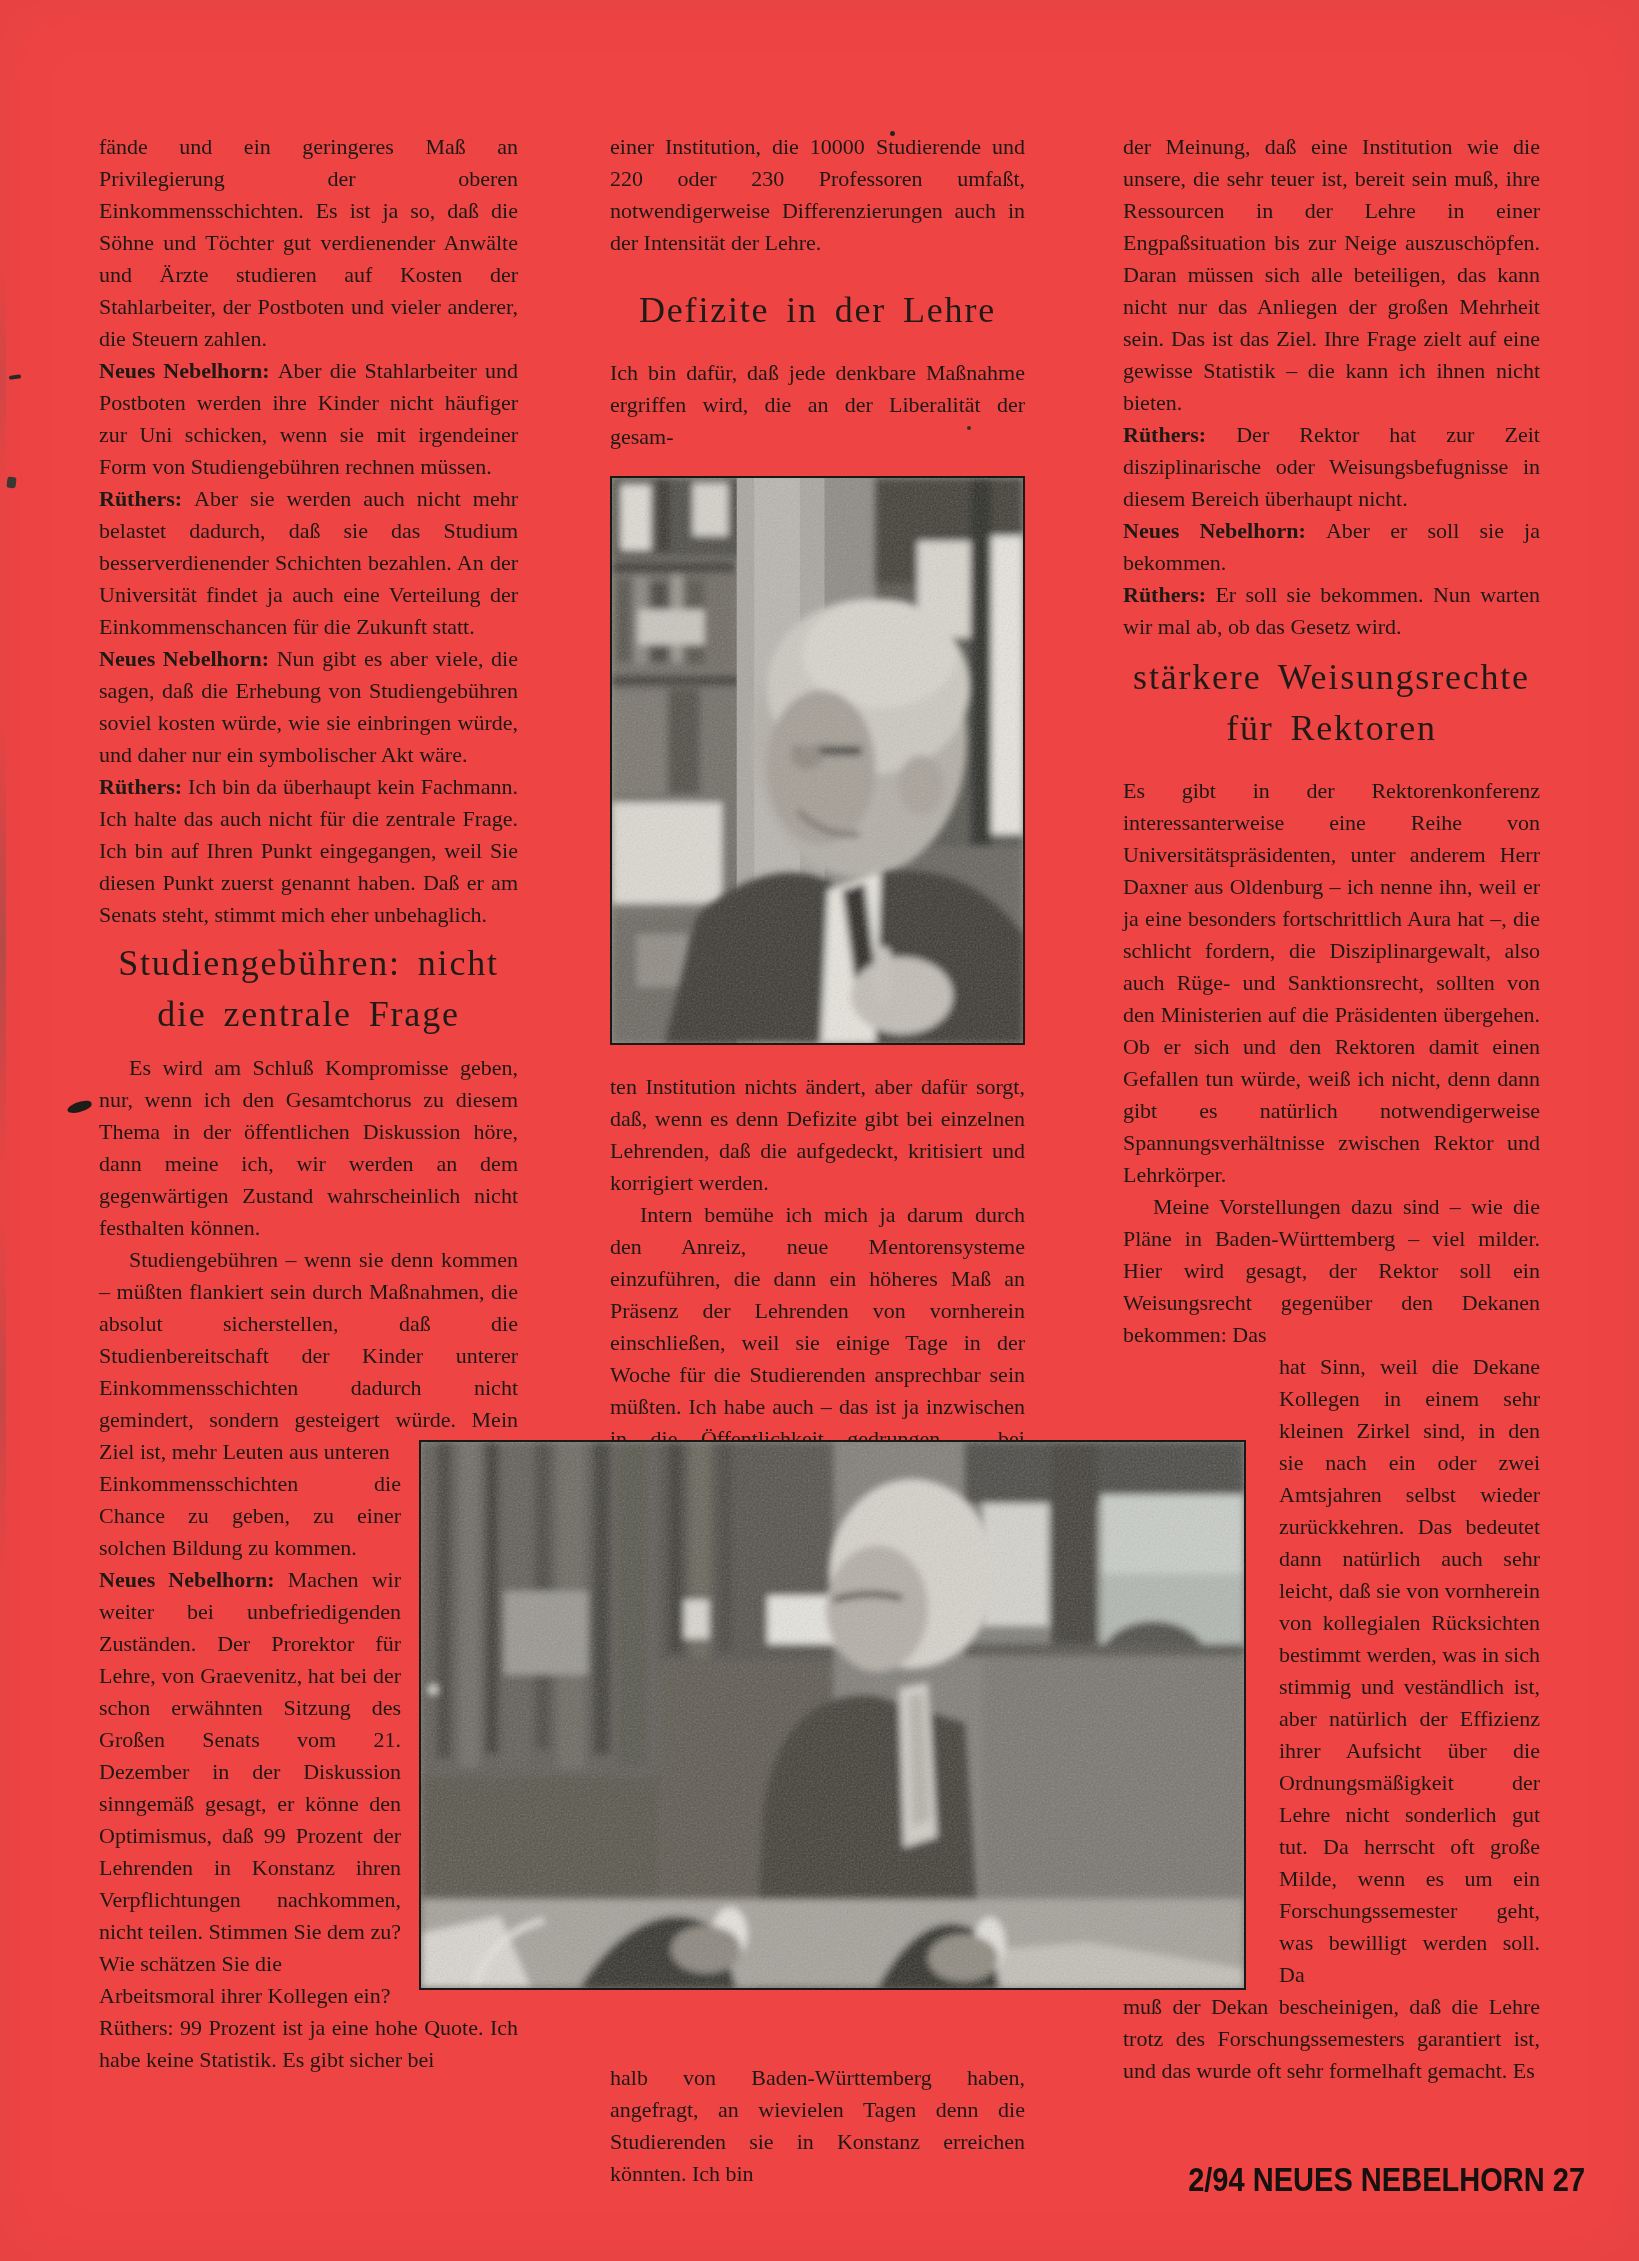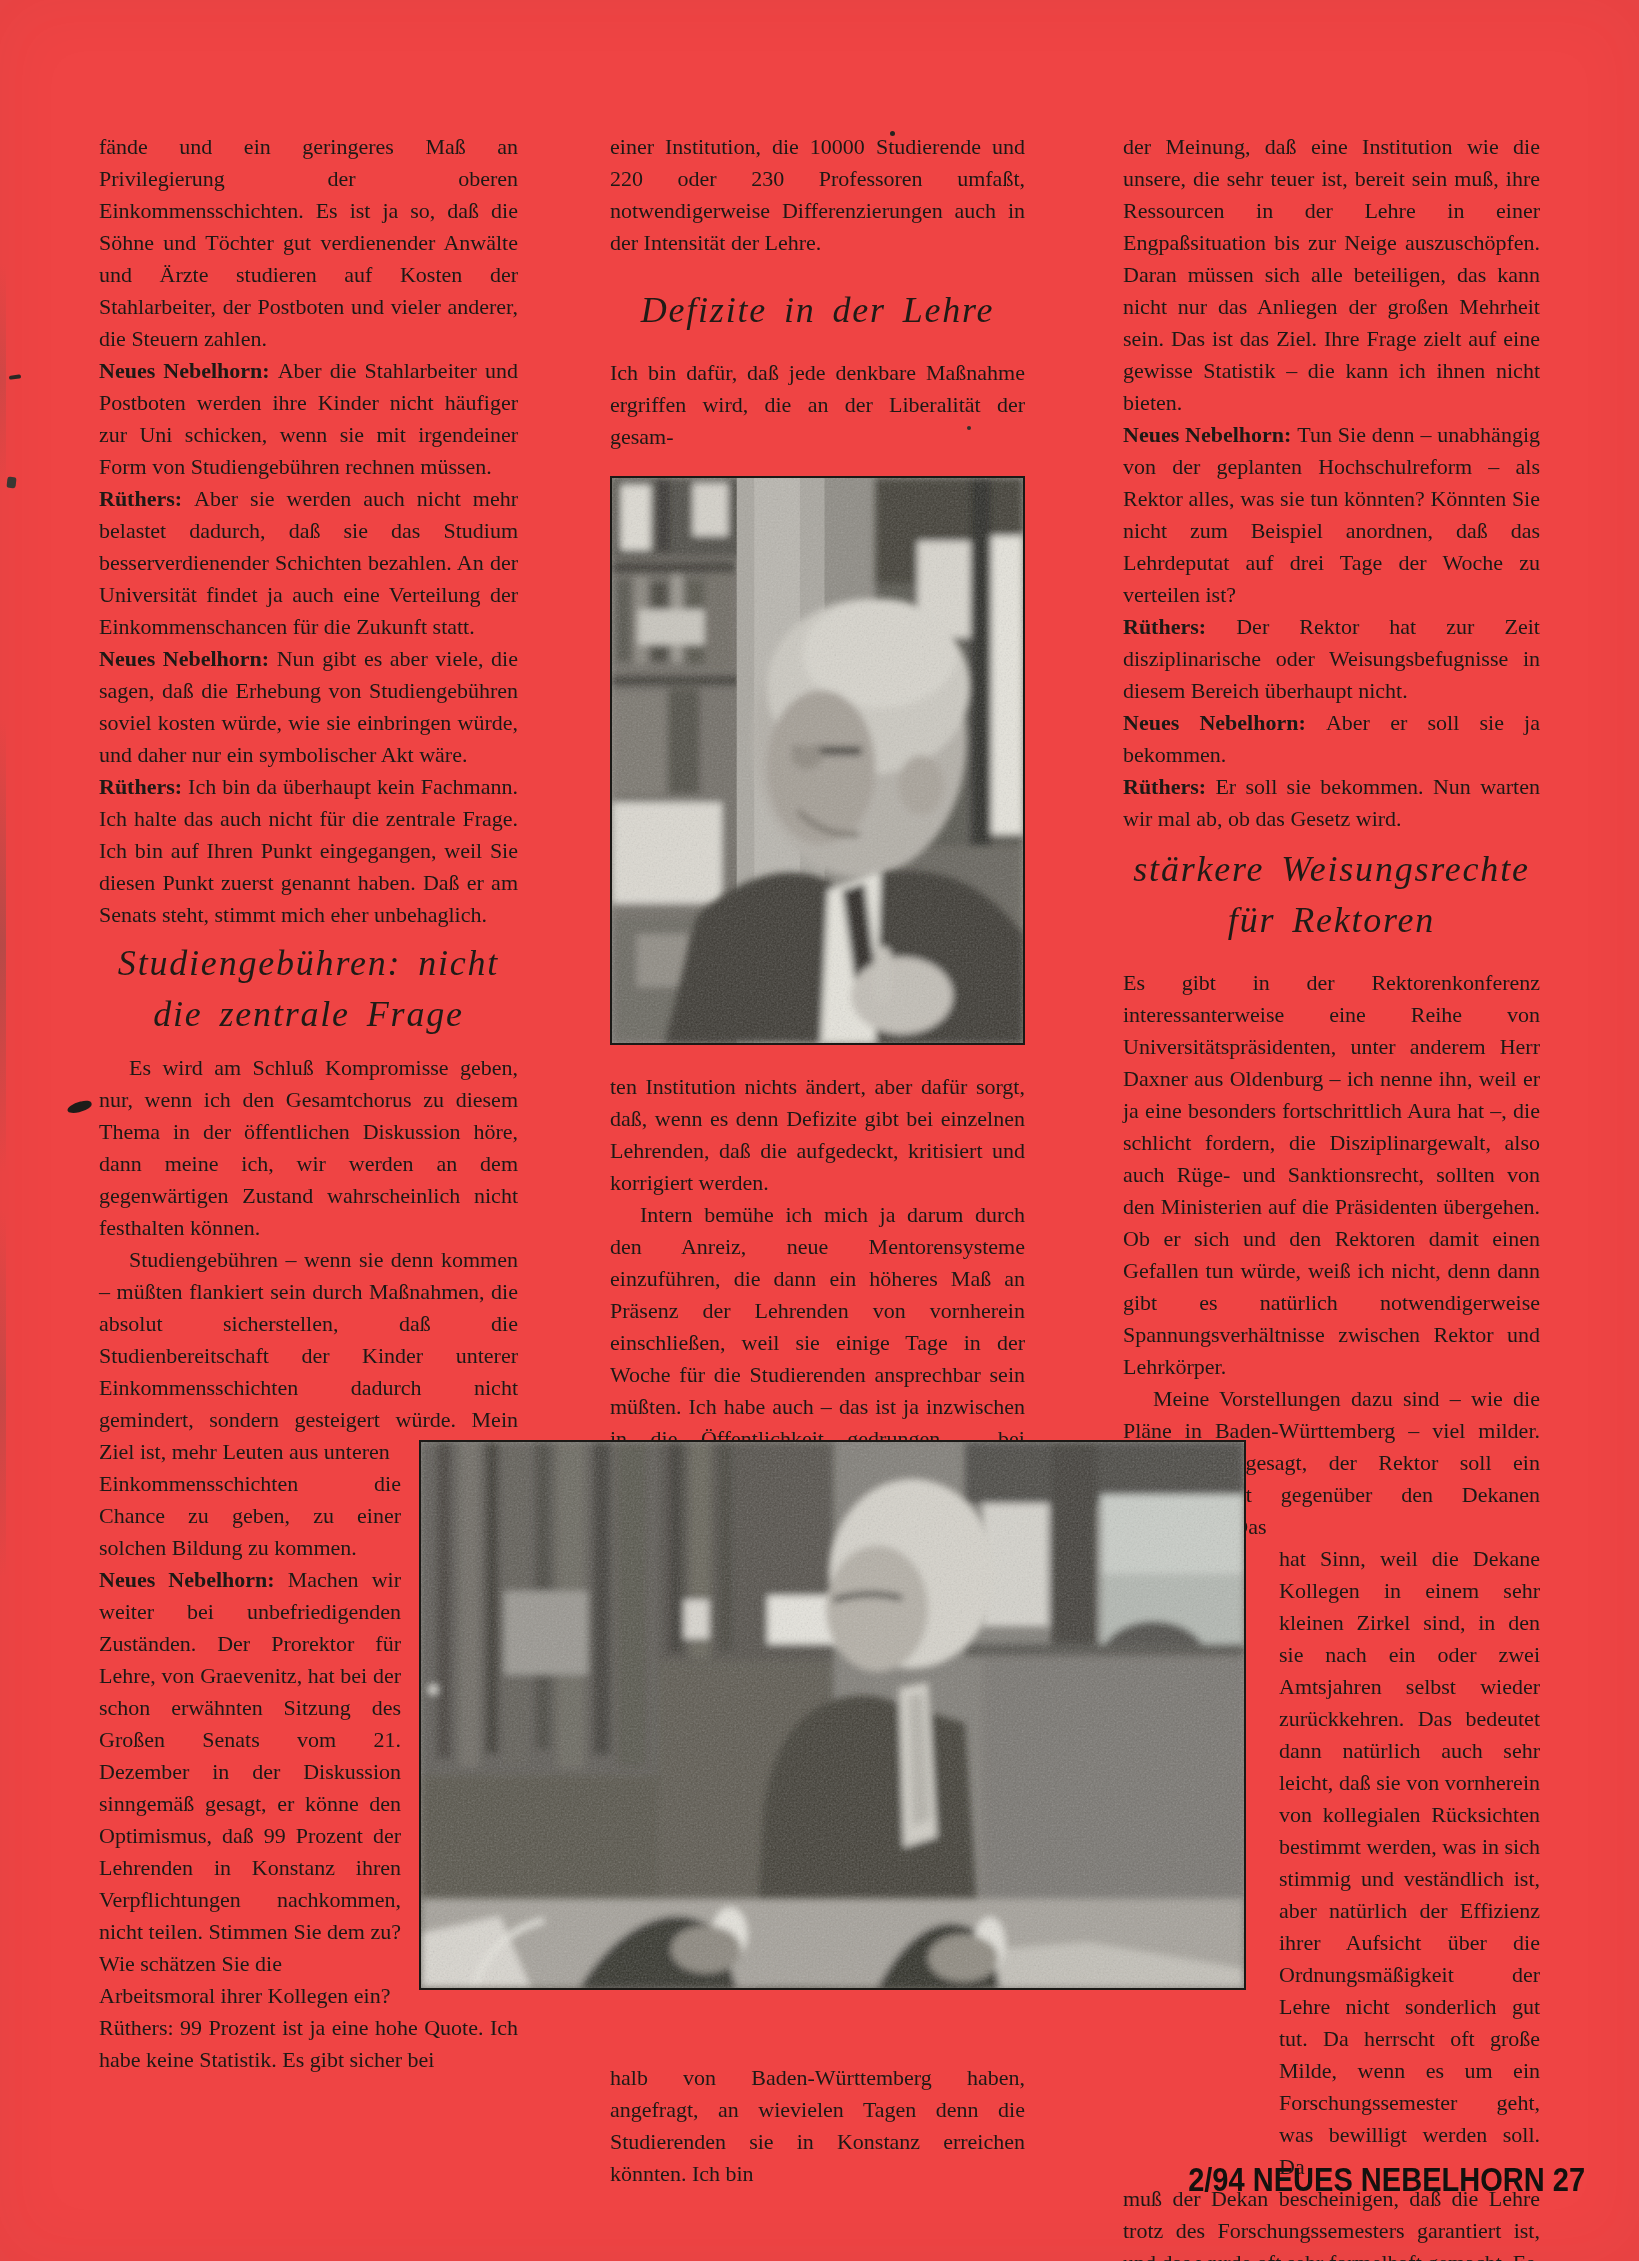--- a/index.html
+++ b/index.html
@@ -16,21 +16,20 @@
   .para{
     margin:0;
     font-size:22px;
     line-height:32px;
     text-align:justify;
     hyphens:none;
   }
   .para.ind{text-indent:30px;}
   .spk{font-weight:700;}
   .heading{
-    font-style:italic;
     text-align:center;
     font-size:36px;
     line-height:51px;
     letter-spacing:1.8px;
     word-spacing:6.1px;
     color:#201b16;
   }
   .h-c1{margin:7px 0 12.3px;}
   .h-c2{margin:26px 0 21px;}
   .h-c3{margin:8.8px 0 21px;}
@@ -185,21 +184,20 @@
       </div>
     <div class="spacer2"></div>
     <div>
         <p class="para"><span>halb von Baden-Württemberg haben, angefragt, an wievielen Tagen denn die Studierenden sie in Konstanz erreichen könnten. Ich bin</span></p>
       </div>
   </div>
 
   <div class="col" style="left:1123px;width:417px">
     <div>
         <p class="para"><span>der Meinung, daß eine Institution wie die unsere, die sehr teuer ist, bereit sein muß, ihre Ressourcen in der Lehre in einer Engpaßsituation bis zur Neige auszuschöpfen. Daran müssen sich alle beteiligen, das kann nicht nur das Anliegen der großen Mehrheit sein. Das ist das Ziel. Ihre Frage zielt auf eine gewisse Statistik – die kann ich ihnen nicht bieten.</span></p>
-        <p class="para"><span class="spk">Neues Nebelhorn: </span><span>Tun Sie denn – unabhängig von der geplanten Hochschulreform – als Rektor alles, was sie tun könnten? Könnten Sie nicht zum Beispiel anordnen, daß das Lehrdeputat auf drei Tage der Woche zu verteilen ist?</span></p>
         <p class="para"><span class="spk">Rüthers: </span><span>Der Rektor hat zur Zeit disziplinarische oder Weisungsbefugnisse in diesem Bereich überhaupt nicht.</span></p>
         <p class="para"><span class="spk">Neues Nebelhorn: </span><span>Aber er soll sie ja bekommen.</span></p>
         <p class="para"><span class="spk">Rüthers: </span><span>Er soll sie bekommen. Nun warten wir mal ab, ob das Gesetz wird.</span></p>
       </div>
     <div class="heading h-c3">
         <div class="hline">stärkere Weisungsrechte</div>
         <div class="hline">für Rektoren</div>
       </div>
     <div>
         <p class="para"><span>Es gibt in der Rektorenkonferenz interessanterweise eine Reihe von Universitätspräsidenten, unter anderem Herr Daxner aus Oldenburg – ich nenne ihn, weil er ja eine besonders fortschrittlich Aura hat –, die schlicht fordern, die Disziplinargewalt, also auch Rüge- und Sanktionsrecht, sollten von den Ministerien auf die Präsidenten übergehen. Ob er sich und den Rektoren damit einen Gefallen tun würde, weiß ich nicht, denn dann gibt es natürlich notwendigerweise Spannungsverhältnisse zwischen Rektor und Lehrkörper.</span></p>

